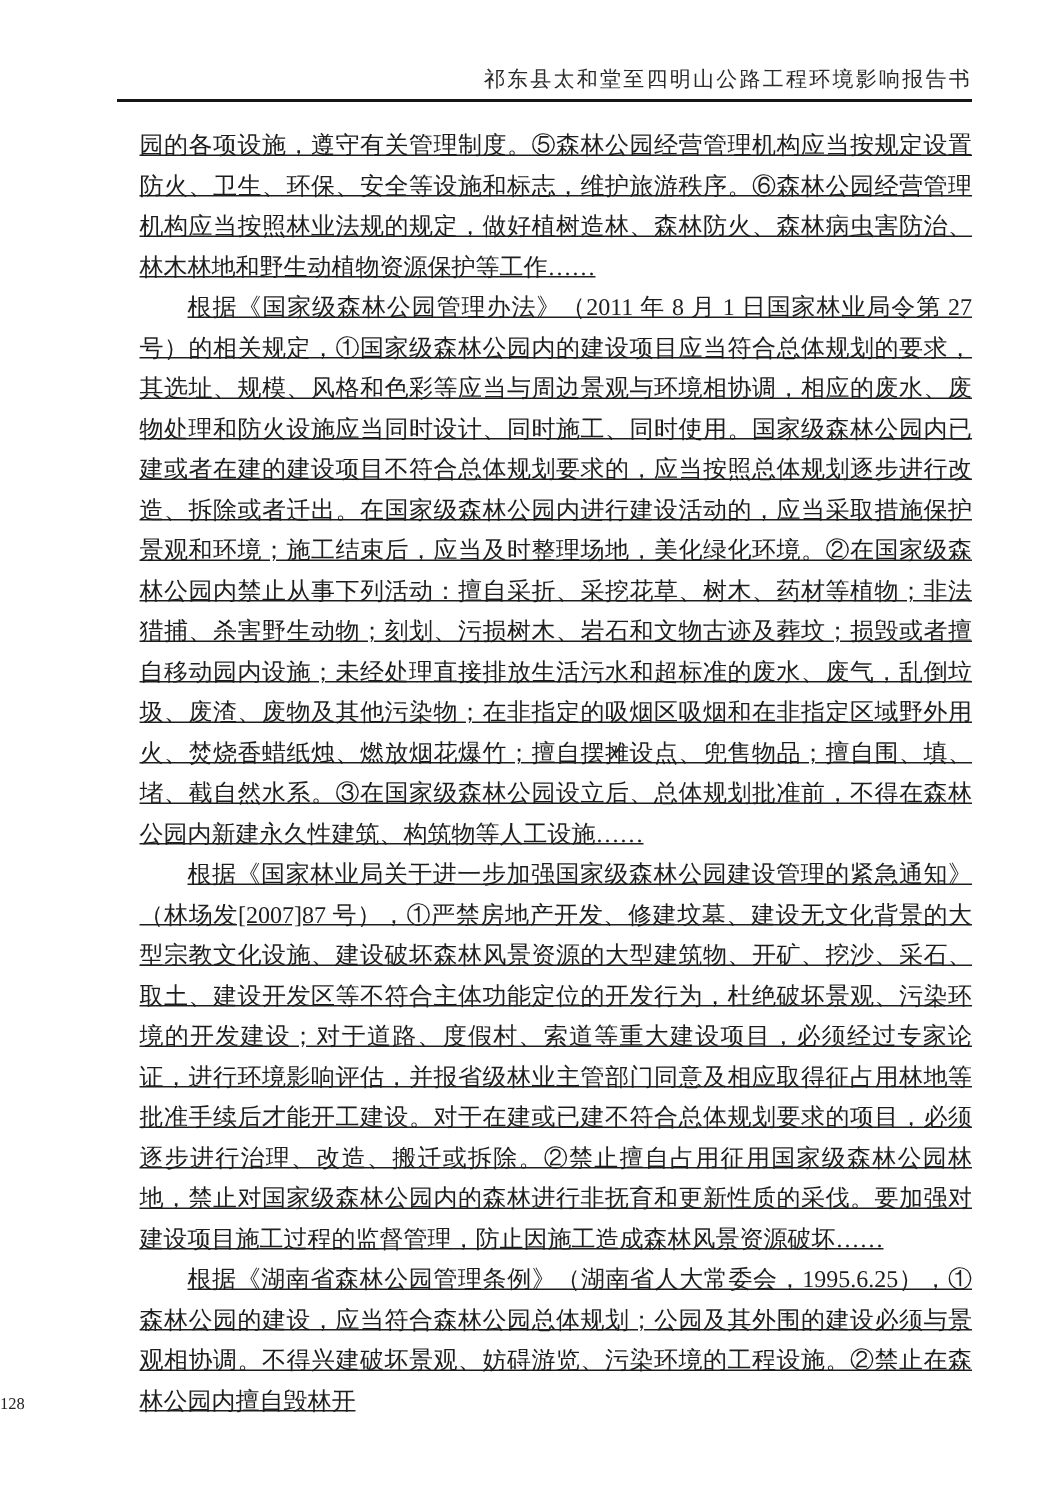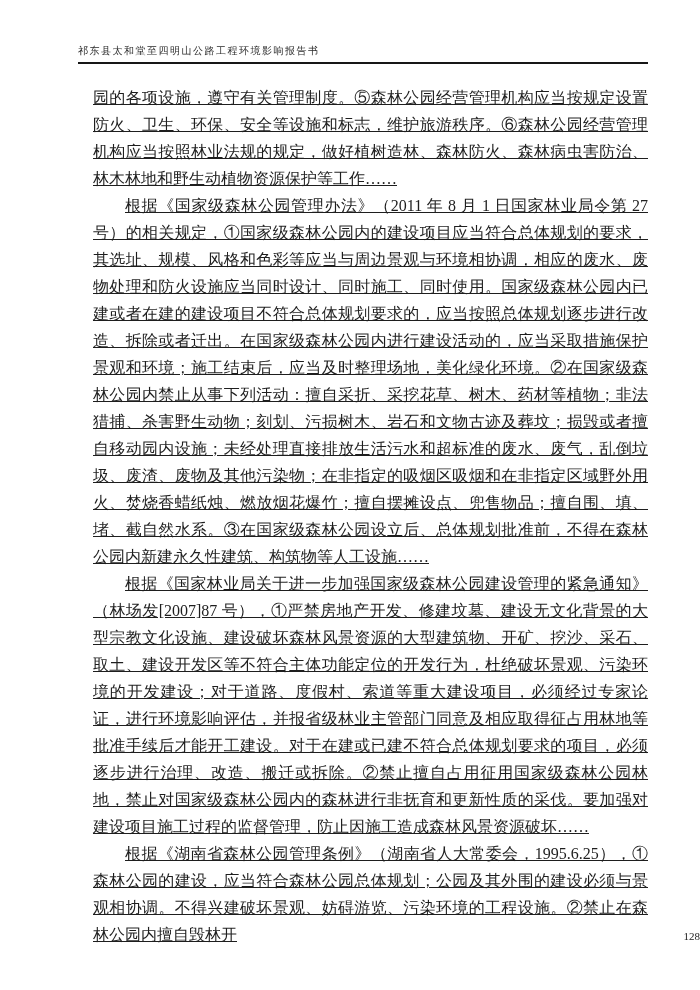--- a/index.html
+++ b/index.html
@@ -17,21 +17,22 @@
     overflow: hidden;
     box-sizing: border-box;
   }
   .header {
     position: absolute;
     top: 44px;
     left: 78px;
     right: 52px;
   }
   .header-title {
-    font-size: 10px;
+    text-align: right;
+    font-size: 14px;
     letter-spacing: 1.5px;
     color: #2a2a2a;
     white-space: nowrap;
   }
   .header-rule {
     margin-top: 4px;
     border-bottom: 2px solid #161616;
     height: 0;
   }
   .doc-body {
@@ -50,21 +51,21 @@
     padding: 0;
   }
   .para.indent {
     text-indent: 2em;
   }
   .footer {
     position: absolute;
     bottom: 48px;
     left: 0;
     width: 700px;
-    text-align: right;
+    text-align: left;
     font-size: 11px;
     color: #222222;
   }
 </style>
 </head>
 <body>
 
 <div class="page">
 
   <div class="header">

